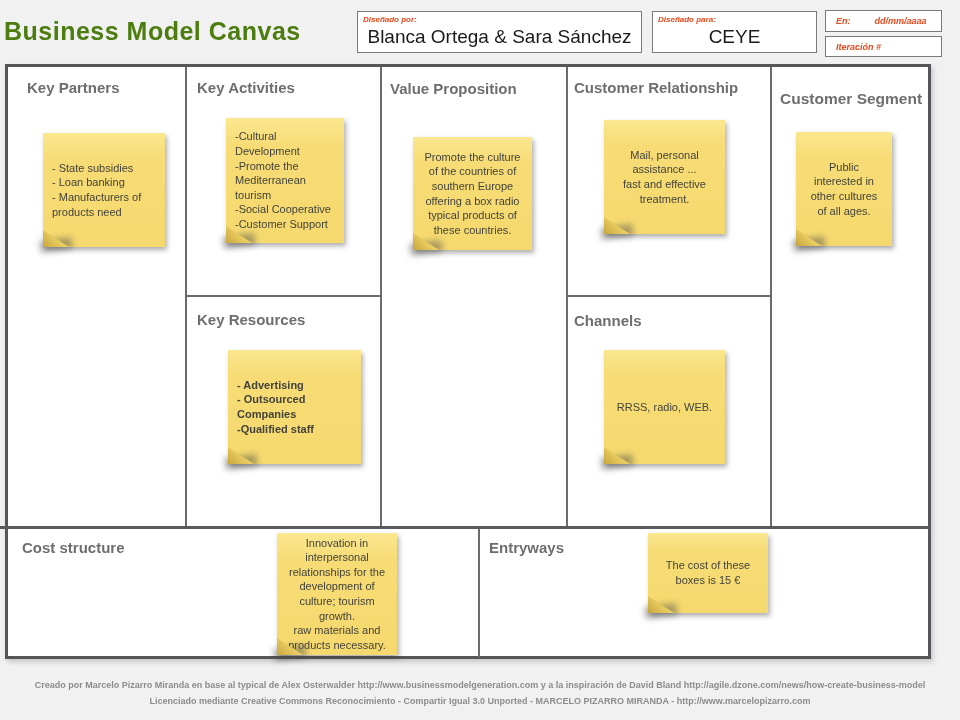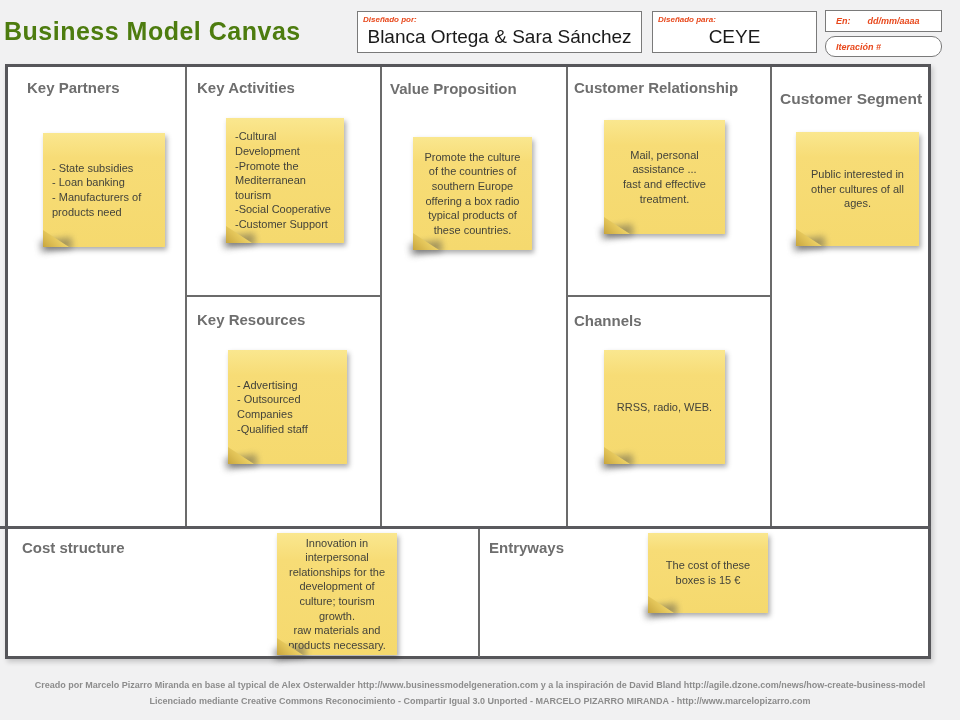--- a/index.html
+++ b/index.html
@@ -25,24 +25,24 @@
     font-size:8px; font-weight:bold; font-style:italic; color:#E8481C;
   }
   .hdr-box .hdr-value {
     position:absolute; left:0; right:0; top:10px; bottom:0;
     display:flex; align-items:center; justify-content:center;
     font-size:19px; color:#1A1A1A;
   }
   #box-designed-by   { left:357px; top:11px; width:285px; height:42px; }
   #box-designed-for  { left:652px; top:11px; width:165px; height:42px; }
   #box-date          { left:825px; top:10px; width:117px; height:22px; }
-  #box-iteration     { left:825px; top:36px; width:117px; height:21px;border-radius:10px; }
+  #box-iteration     { left:825px; top:36px; width:117px; height:21px; }
   .small-box-line {
     position:absolute; left:10px; top:0; bottom:0;
-    display:flex; align-items:center; gap:17px;
+    display:flex; align-items:center; gap:24px;
     font-size:9px; font-weight:bold; font-style:italic; color:#E8481C;
   }
 
   
   #canvas-board {
     position:absolute; left:5px; top:64px; width:926px; height:595px;
     background:#FFFFFF; border:3px solid #56565A;
     box-shadow:2px 3px 5px rgba(0,0,0,0.18);
   }
   .divider { position:absolute; background:#6B6B6B; }
@@ -102,25 +102,25 @@
   }
   .note-text {
     font-size:11px; line-height:1.33; color:#43433B;
     white-space:pre-line; width:100%;
   }
   .note-text.center { text-align:center; }
   .note-text.left   { text-align:left; }
 
   #note-key-partners          { left:35px;  top:66px; width:122px; height:114px; }
   #note-key-activities        { left:39px;  top:51px; width:118px; height:125px; }
-  #note-key-resources         { left:41px;  top:53px; width:119px; height:114px; }
+  #note-key-resources         { left:41px;  top:53px; width:133px; height:114px;font-weight:bold; }
   #note-value-proposition     { left:31px;  top:70px; width:119px; height:113px; }
   #note-customer-relationship { left:36px;  top:53px; width:121px; height:114px; }
   #note-channels              { left:36px;  top:53px; width:121px; height:114px; }
-  #note-customer-segment      { left:24px;  top:65px; width:123px; height:114px; }
+  #note-customer-segment      { left:24px;  top:65px; width:96px; height:114px; }
   #note-cost-structure        { left:269px; top:4px;  width:120px; height:122px; padding:4px 6px; }
   #note-entryways             { left:168px; top:4px;  width:120px; height:80px; }
 
   
   .footer-line {
     position:absolute; left:0; width:960px; text-align:center;
     font-size:9px; font-weight:bold; color:#8C8C8C;
   }
   #footer-line1 { top:680px; }
   #footer-line2 { top:696px; }

